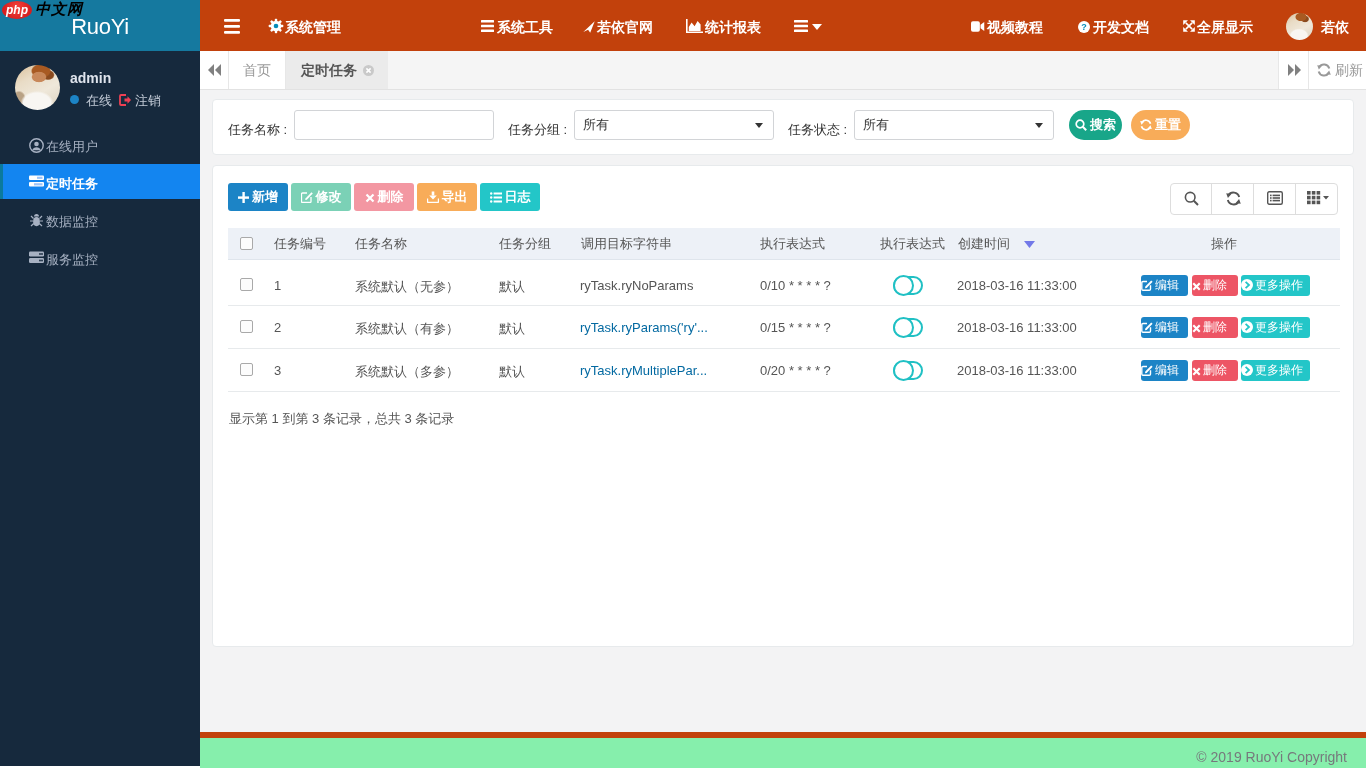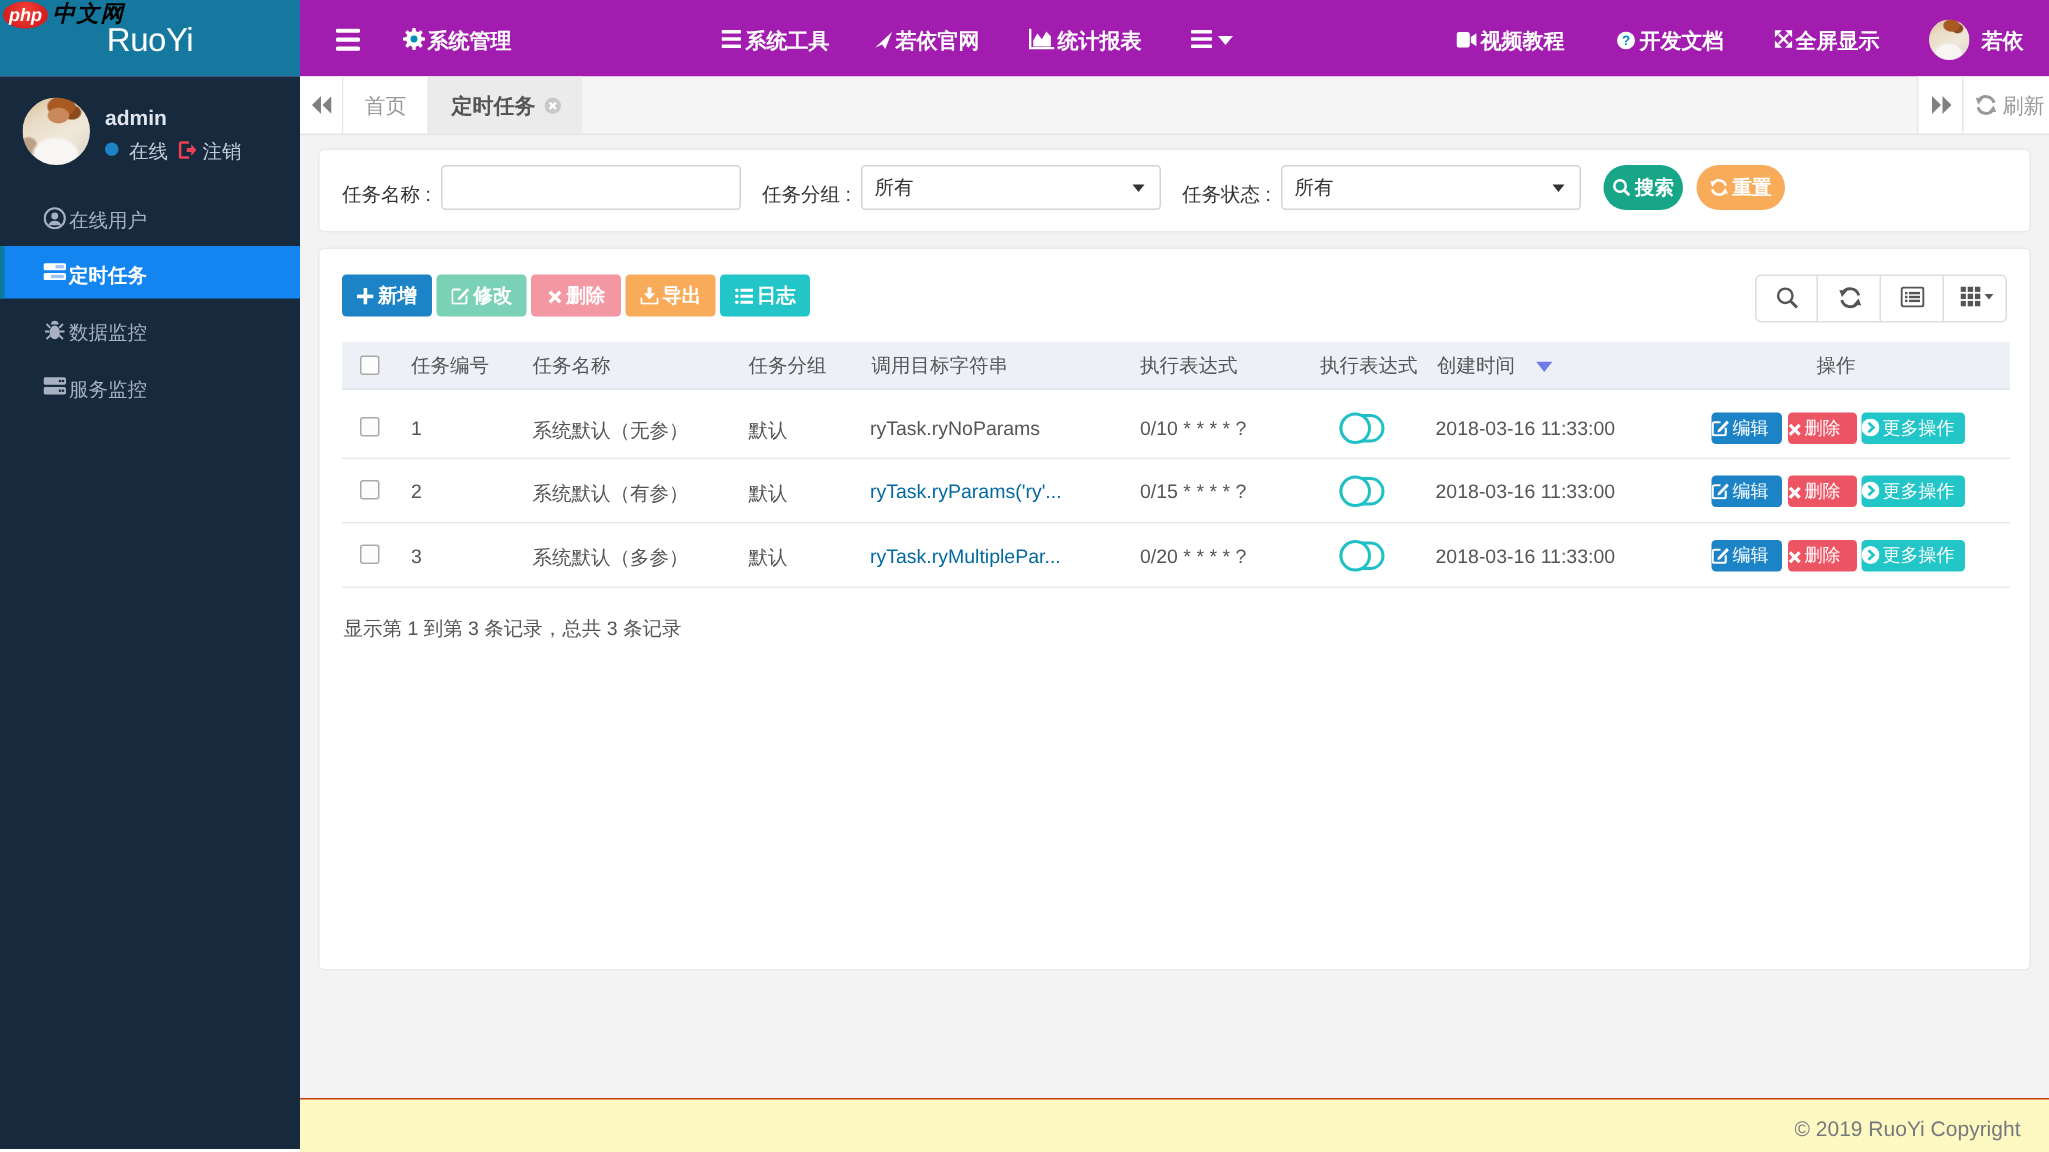--- a/index.html
+++ b/index.html
@@ -1,20 +1,20 @@
 <!DOCTYPE html>
 <html><head>
 <meta charset="utf-8">
 <style>
 * { margin:0; padding:0; box-sizing:border-box; }
 html,body { width:1366px; height:768px; overflow:hidden; }
 body { font-family:"Liberation Sans", sans-serif; background:#fff; position:relative; }
 
 
-#navbar { position:absolute; left:0; top:0; width:1366px; height:51px; background:#a21caf; }
+#navbar { position:absolute; left:0; top:0; width:1366px; height:51px; background:#c2410c; }
 #logo { position:absolute; left:0; top:0; width:200px; height:51px; background:#15799f; color:#fff; font-size:22px; letter-spacing:-0.3px; text-align:center; line-height:54px; }
 #phpwm { position:absolute; left:1px; top:0; height:20px; white-space:nowrap; z-index:5; }
 #phpwm .oval { position:absolute; left:1px; top:1px; width:30px; height:18px; background:radial-gradient(circle at 50% 35%, #f4433a, #d61f1f 70%); border-radius:50%; color:#fff; font-size:12px; font-weight:700; font-style:italic; text-align:center; line-height:18px; }
 #phpwm .zh { position:absolute; left:34px; top:0; width:80px; color:#000; font-size:15px; font-weight:700; font-style:italic; letter-spacing:1px; white-space:nowrap; }
 .nvi { position:absolute; top:0; height:51px; color:#fff; font-size:14px; font-weight:700; }
 .nvi span.t { position:absolute; top:19px; white-space:nowrap; }
 #nav-active { left:370px; width:93px; background:#107ca6; }
 
 
 #sidebar { position:absolute; left:0; top:51px; width:200px; height:715px; background:#16293d; }
@@ -72,21 +72,21 @@
 #thead { position:absolute; left:15px; top:62px; width:1112px; height:32px; background:#edf1f7; border-bottom:1px solid #dfe5ec; }
 .trow { position:absolute; left:15px; width:1112px; border-bottom:1px solid #e7eaec; }
 .cb { position:absolute; width:13px; height:13px; border:1px solid #a9a9a9; border-radius:2px; background:#fcfcfc; }
 .rowbtn { position:absolute; height:21px; border-radius:3px; color:#fff; font-size:12px; font-weight:400; line-height:21px; text-align:left; top:12px; }
 .rowbtn svg { vertical-align:-2px; margin-right:2px; }
 .toggle { position:absolute; width:30px; height:19px; border:2px solid #20c0c4; border-radius:10px; }
 .toggle .knob { position:absolute; left:-2px; top:-3px; width:21px; height:21px; border:2px solid #20c0c4; border-radius:50%; background:#fff; }
 a.link { color:#0369a1; text-decoration:none;margin-top:44px; }
 
 
-#footer { position:absolute; left:200px; top:732px; width:1166px; height:36px; background:#fef9c3; border-top:1px solid #c2410c; }
+#footer { position:absolute; left:200px; top:732px; width:1166px; height:36px; background:#86efac; border-top:6px solid #c2410c; }
 #footer .c { position:absolute; right:19px; top:11px; font-size:14px; color:#76797c; }
 </style>
 </head>
 <body>
 
 <div id="navbar">
   <div id="logo">RuoYi</div>
   <div id="phpwm">
       <span class="oval">php</span>
       <span class="zh">中文网</span>

